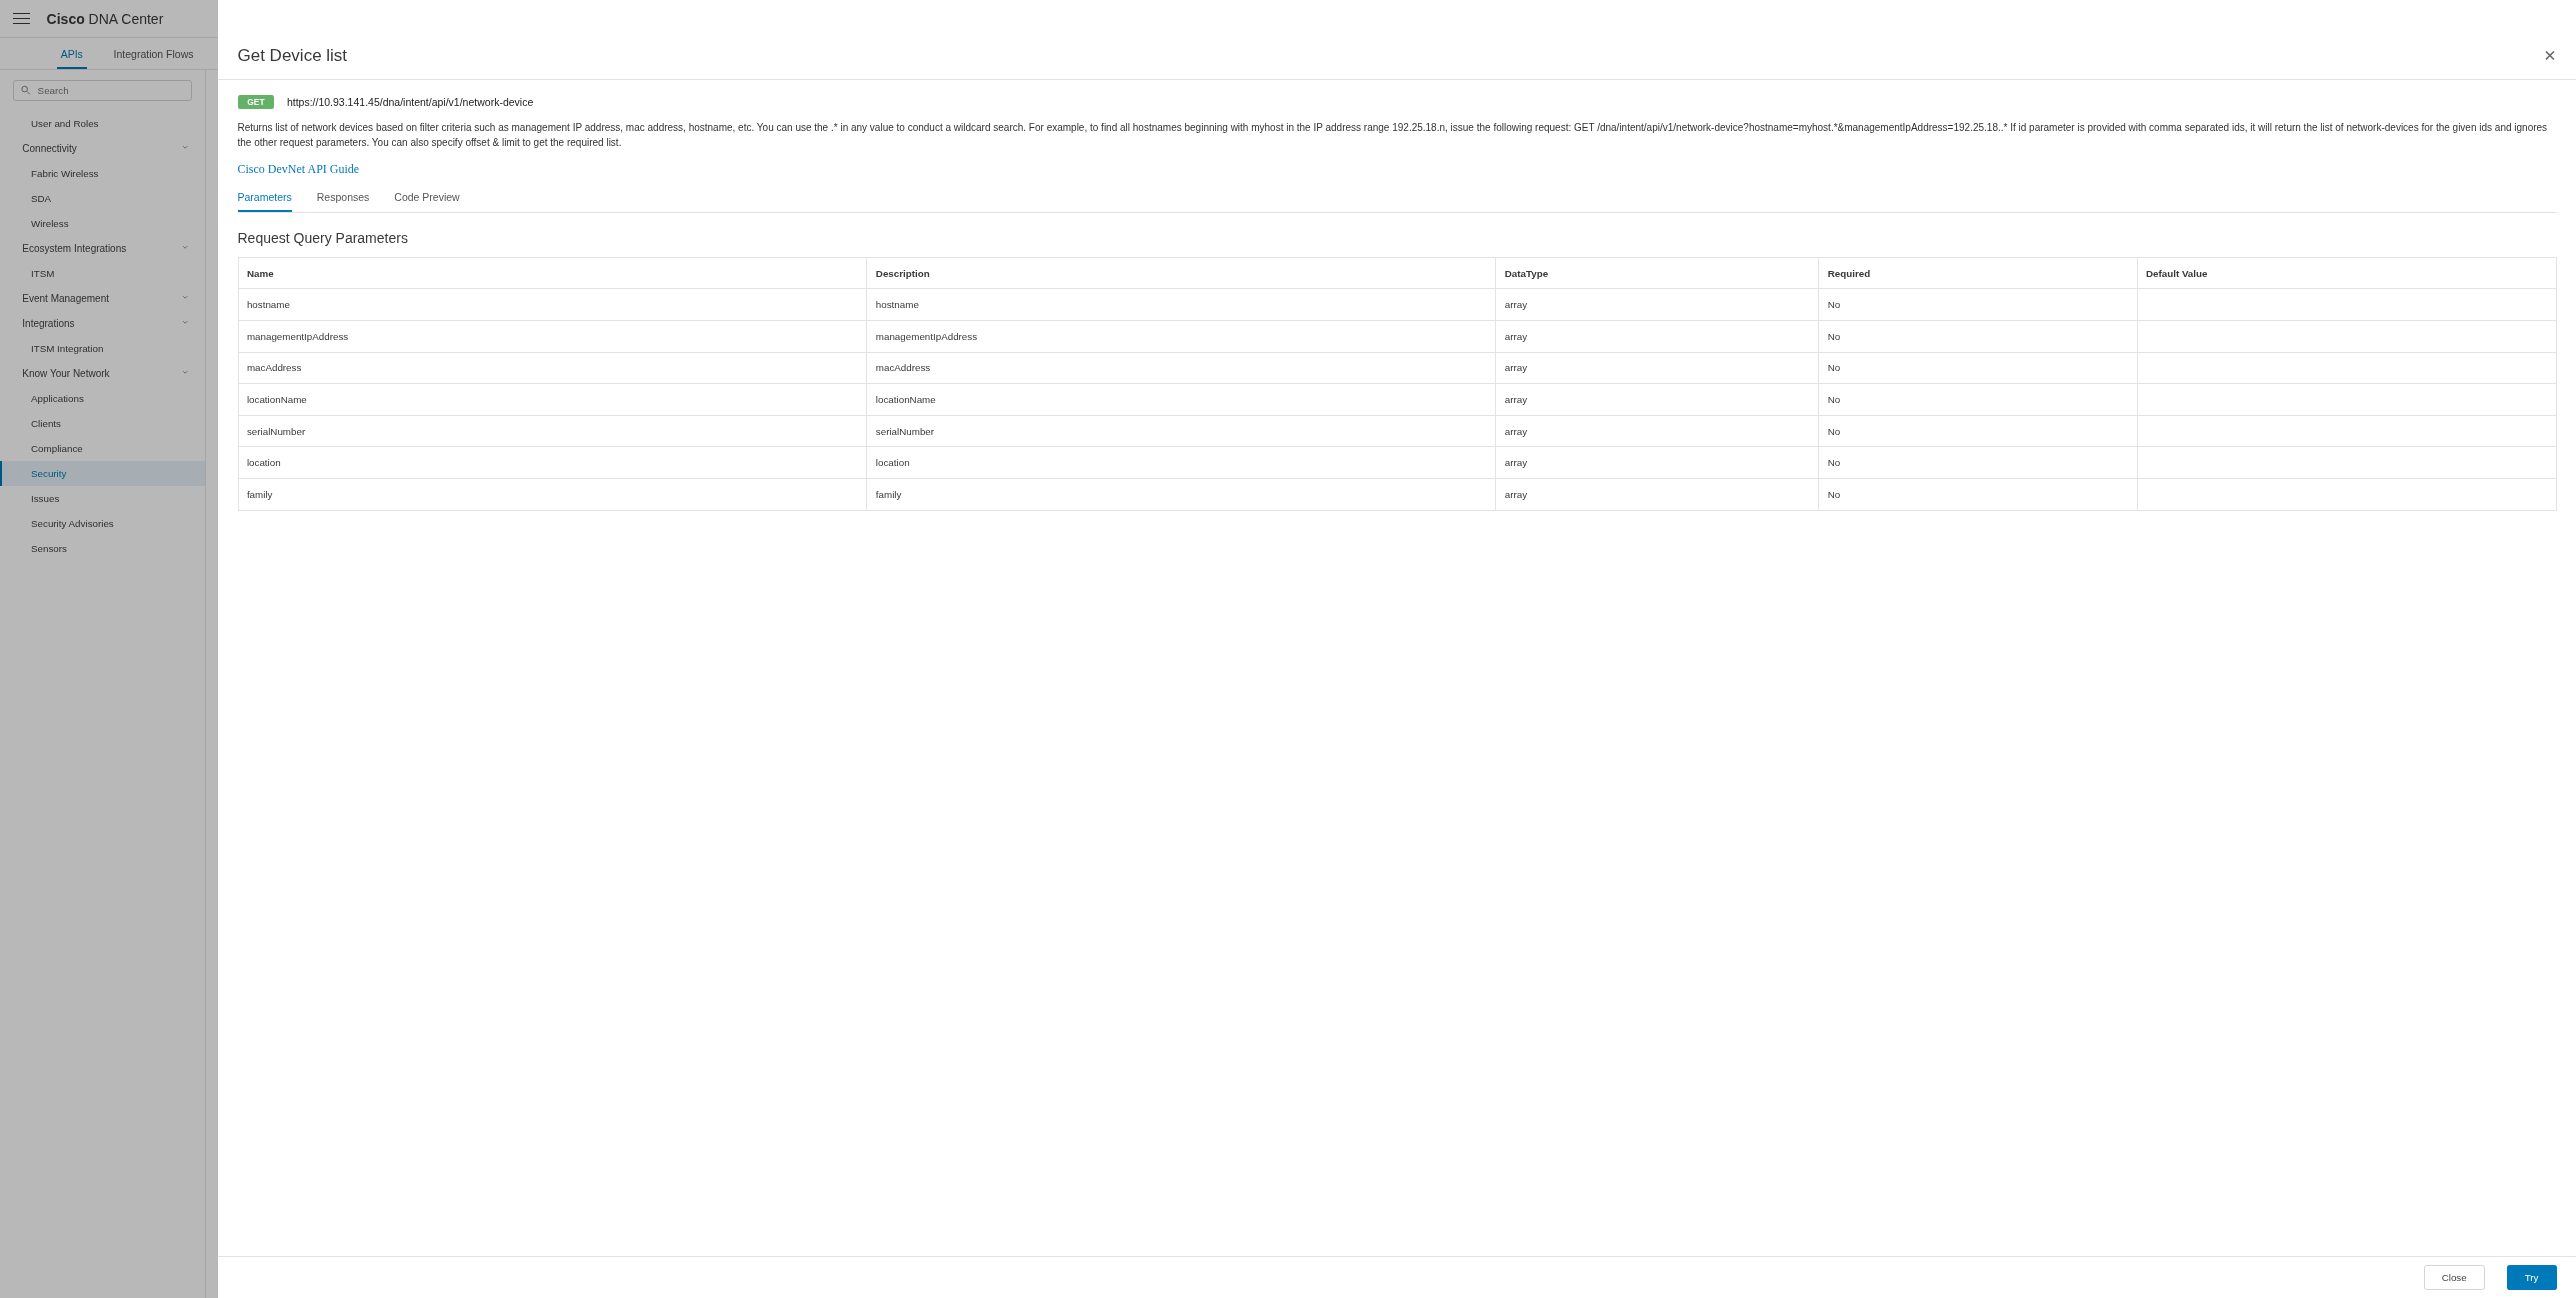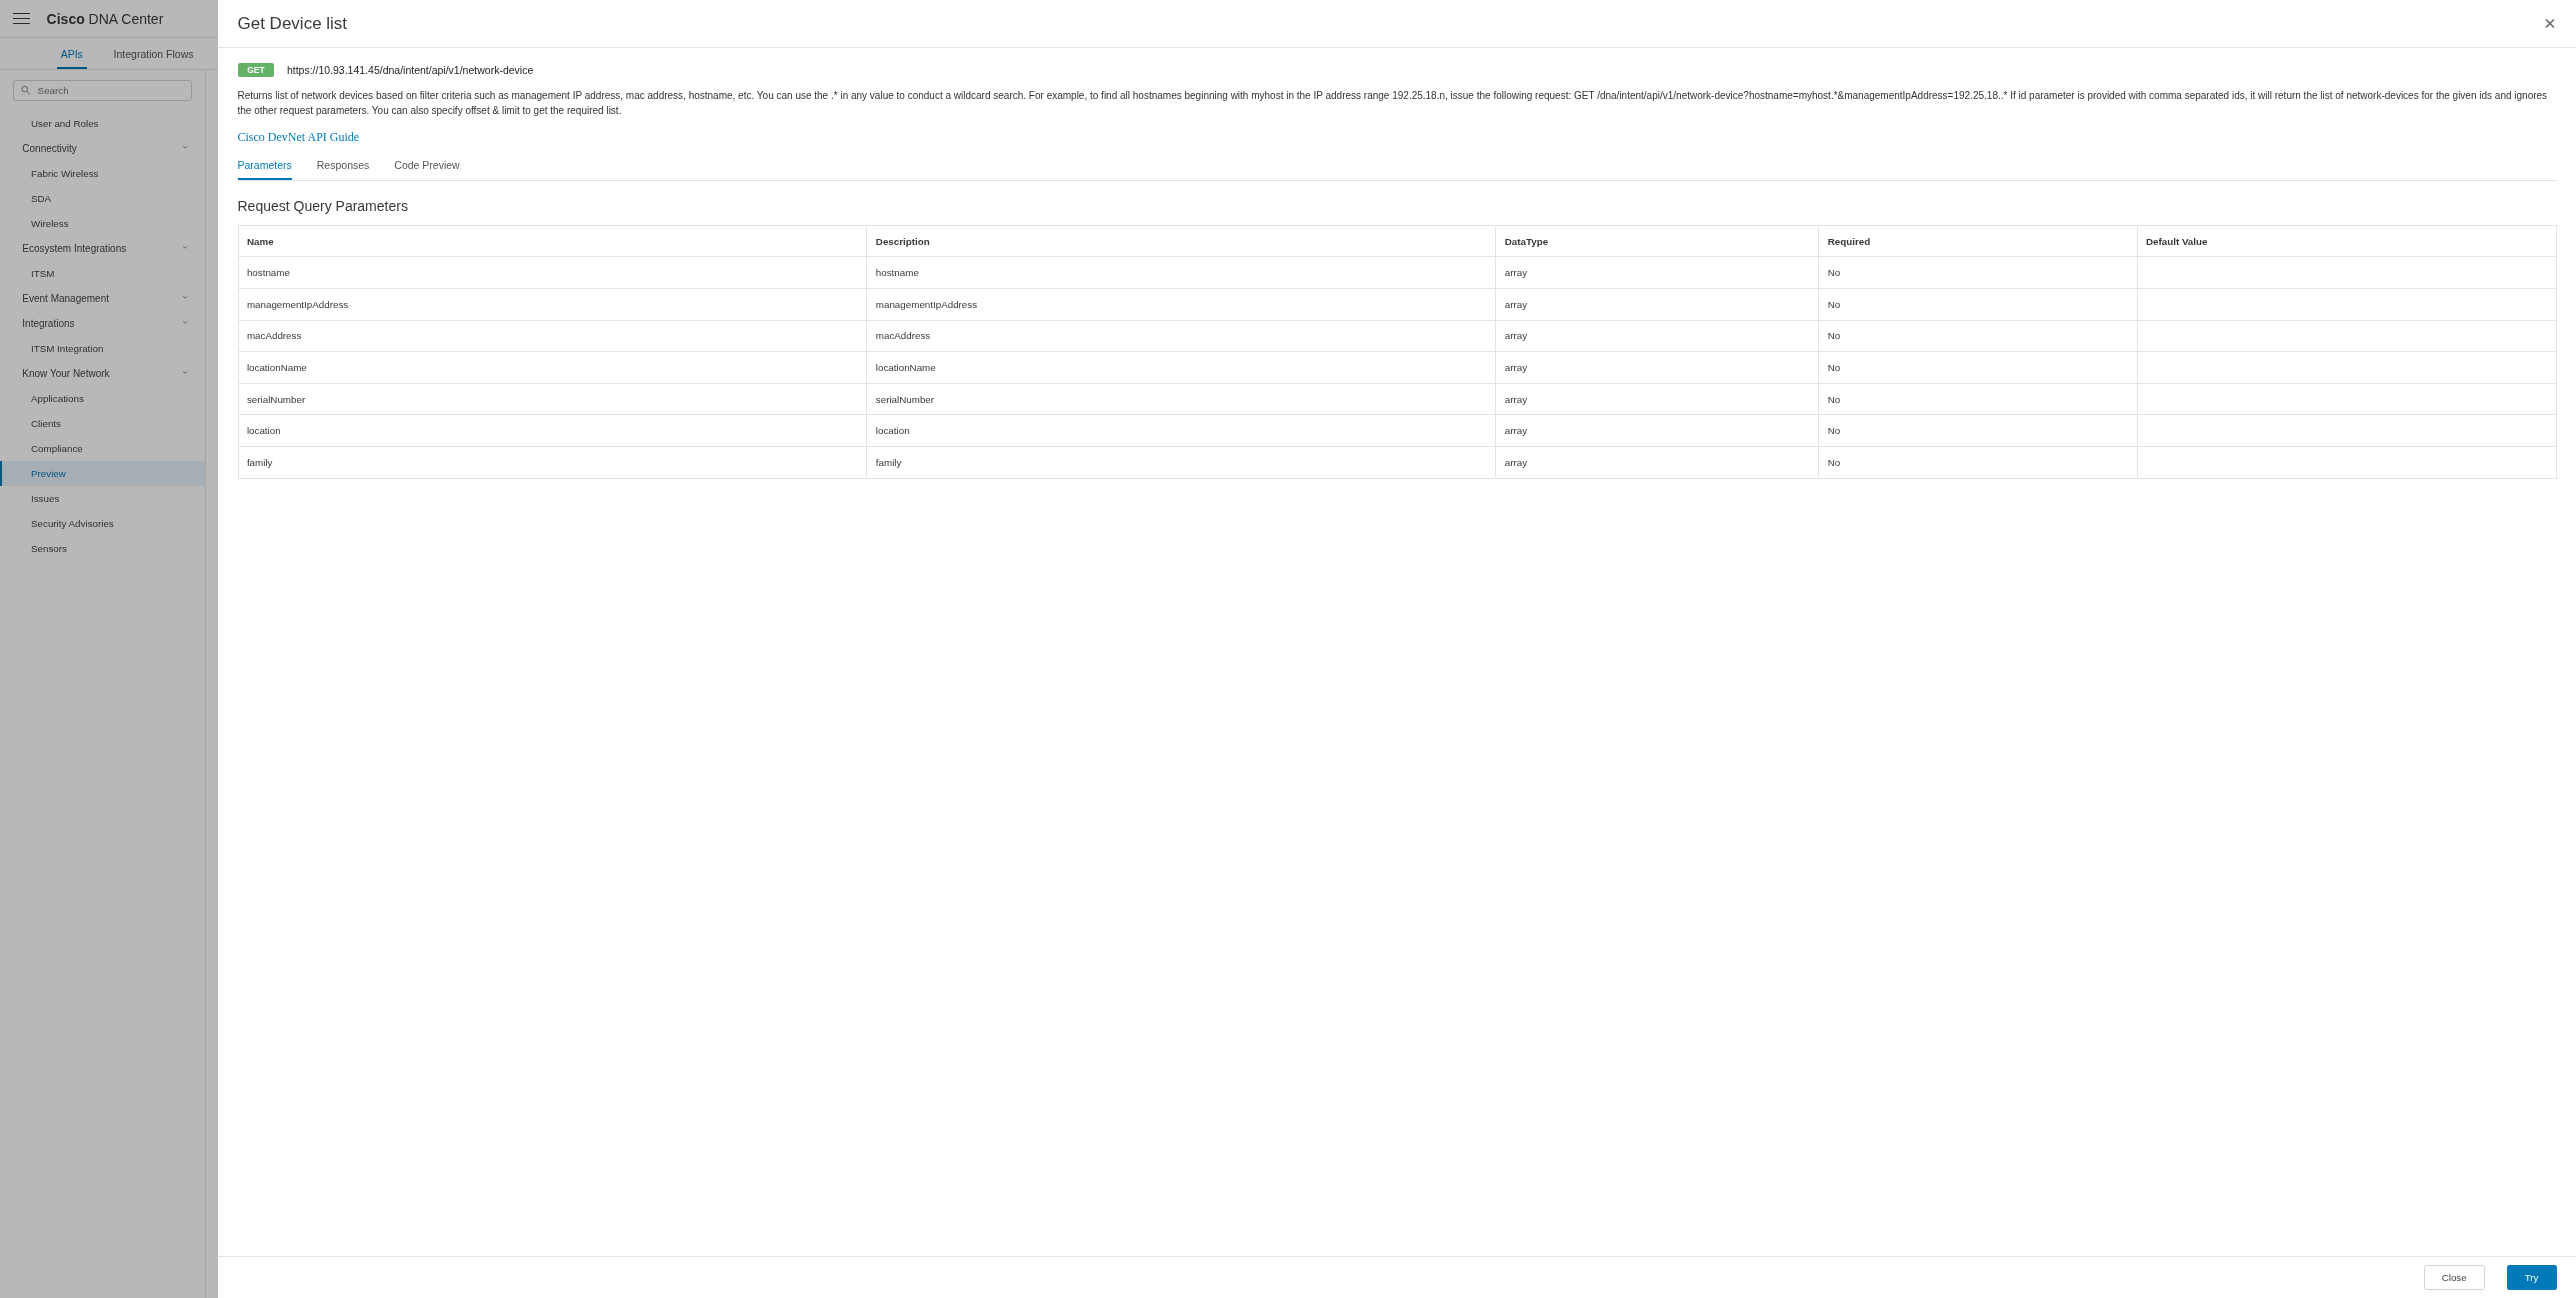--- a/index.html
+++ b/index.html
@@ -25,21 +25,21 @@
   .nav { flex: 1; overflow-y: auto; }
   .nav-group-header { display: flex; align-items: center; justify-content: space-between; padding: 7px 15.4px 7px 22.3px; font-size: 10px; color: #444; cursor: pointer; }
   .nav-group-header svg { width: 8.4px; height: 8.4px; stroke: #666; }
   .nav-child { padding: 7px 15.4px 7px 31px; font-size: 9.8px; color: #444; cursor: pointer; }
   .nav-child.active { background: #e8f1f8; color: #0079b8; font-weight: 500; position: relative; }
   .nav-child.active::before { content:""; position:absolute; left:0; top:0; bottom:0; width:2.1px; background:#0079b8; }
   .content { flex: 1; }
   
   .overlay { position: fixed; inset: 0; background: rgba(0,0,0,0.28); display: flex; justify-content: flex-end; }
   .panel { width: calc(100% - 218px); min-width: 503px; background: #fff; display: flex; flex-direction: column; }
-  .panel-header { padding: 14px 19.5px 12.6px 19.5px; display: flex; align-items: center; justify-content: space-between; }
+  .panel-header { padding: 14px 19.5px 12.6px 19.5px; display: flex; align-items: center; justify-content: space-between; margin-top: 32px; }
   .panel-title { font-size: 17px; font-weight: 400; }
   .close-x { font-size: 15.4px; color: #666; cursor: pointer; }
   .panel-divider { height: 0.7px; background: #e3e3e3; }
   .panel-body { flex: 1; overflow-y: auto; padding: 15.4px 19.5px 8.4px 19.5px; }
   .method-row { display:flex; align-items:center; margin-bottom: 12.6px; }
   .method-chip { background:#64b168; color:#fff; font-size:8.4px; font-weight:600; padding:2.1px 9.8px; border-radius:2.1px; margin-right:12.6px; }
   .url-text { font-size:10.5px; color:#222; }
   .desc { font-size:10px; line-height:1.45; color:#333; margin-bottom:11.2px; }
   .link { color:#0079b8; cursor:pointer; font-size:12px; display:inline-block; margin-bottom:14px;font-family:Liberation Serif, serif; }
   .sub-tabs { display:flex; border-bottom:0.7px solid #e3e3e3; margin-bottom:17px; }
@@ -118,21 +118,21 @@
         <div class="nav-child">ITSM Integration</div>
         <div class="nav-group-header">
           <span>Know Your Network</span>
           <span><svg viewBox="0 0 24 24" fill="none" stroke="currentColor" stroke-width="2">
               <polyline points="6 9 12 15 18 9"></polyline>
             </svg></span>
         </div>
         <div class="nav-child">Applications</div>
         <div class="nav-child">Clients</div>
         <div class="nav-child">Compliance</div>
-        <div class="nav-child active">Preview</div>
+        <div class="nav-child active">Security</div>
         <div class="nav-child">Issues</div>
         <div class="nav-child">Security Advisories</div>
         <div class="nav-child">Sensors</div>
       </nav>
   </aside>
   <main class="content"></main>
 </div>
 
 <div class="overlay">
   <div class="panel">

